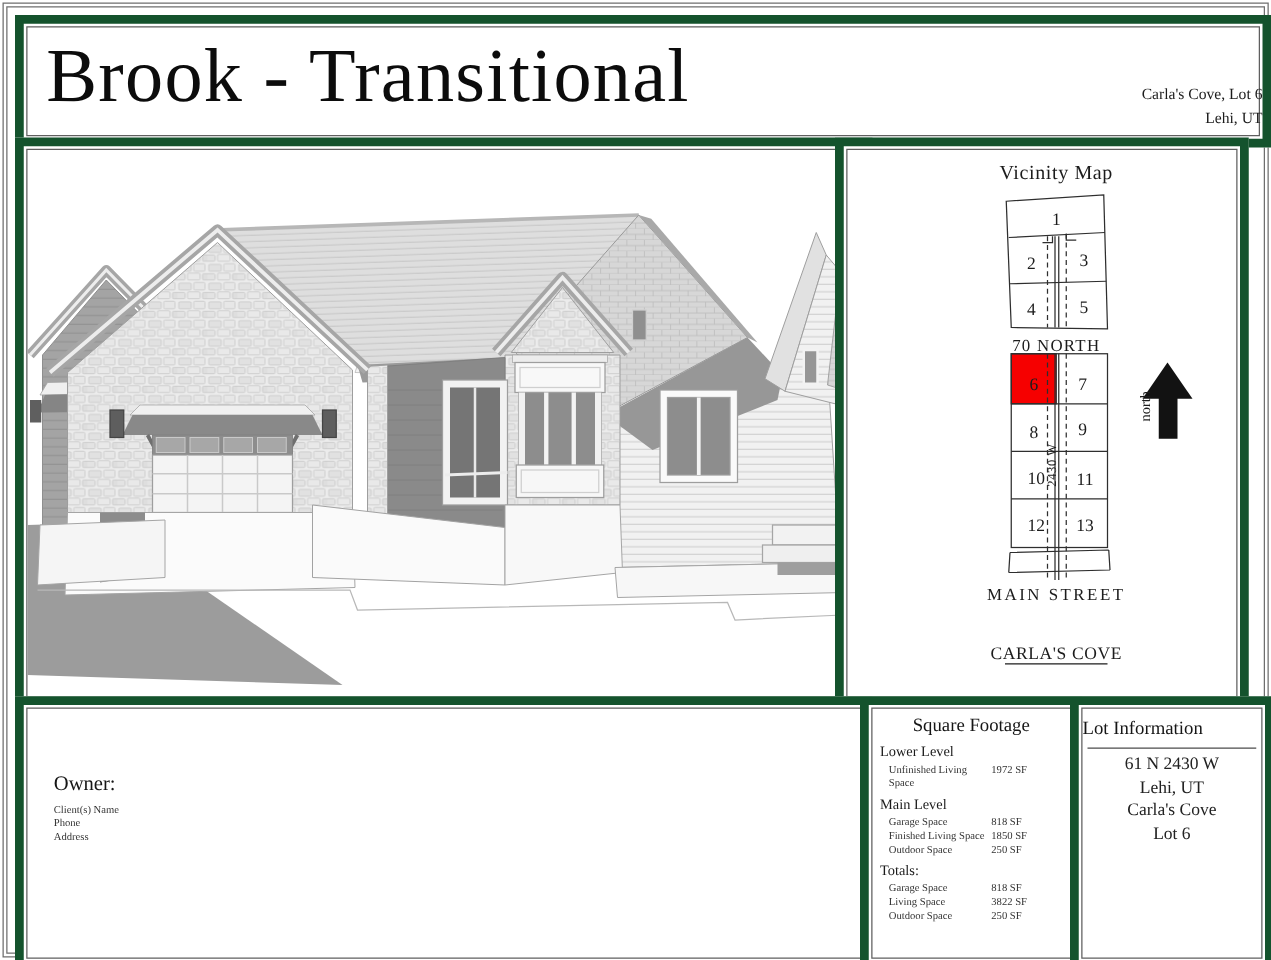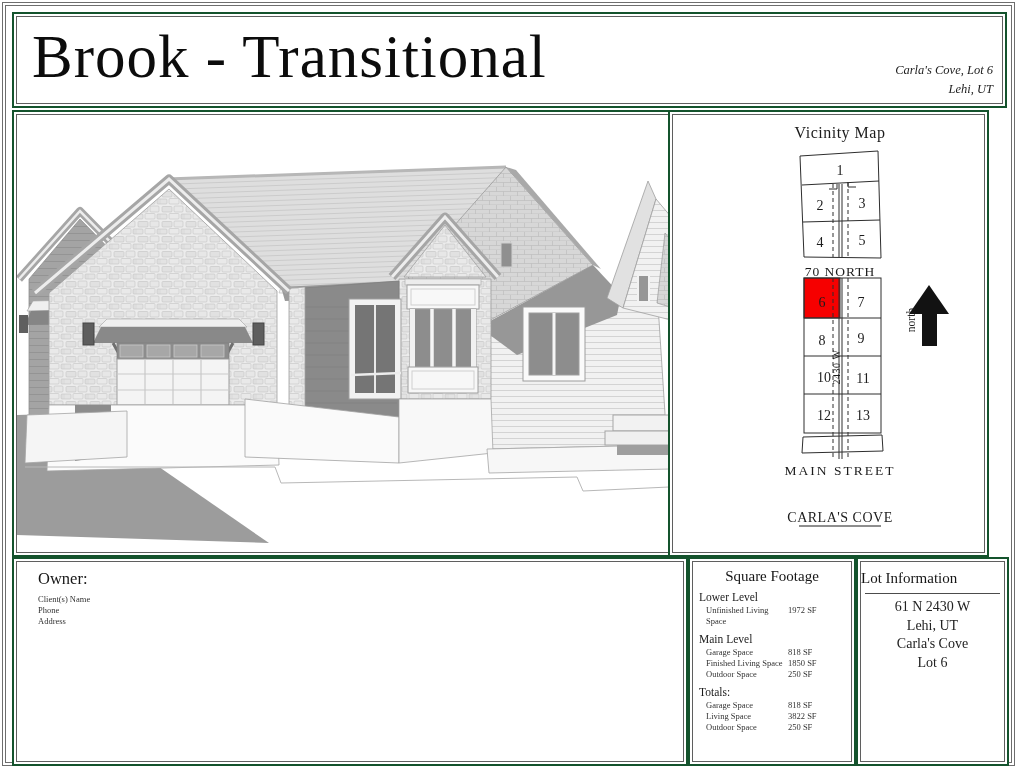--- a/index.html
+++ b/index.html
@@ -1,24 +1,24 @@
 <!DOCTYPE html>
 <html><head>
 <meta charset="utf-8">
 <style>
   html,body{margin:0;padding:0;background:#ffffff;}
   body{width:1017px;height:768px;position:relative;overflow:hidden;
        font-family:"Liberation Serif", serif;color:#111;}
   .frame{position:absolute;border:1px solid #6e6e6e;pointer-events:none;}
-  .panel{position:absolute;background:#fff;border:2px solid #14532d;}
+  .panel{position:absolute;background:#fff;border:7px solid #14532d;}
   .panel::before{content:"";position:absolute;inset:2px;border:1px solid #5f5f5f;pointer-events:none;}
 
   
   .title-text{position:absolute;left:18px;top:8px;font-size:61px;letter-spacing:1px;color:#0c0c0c;white-space:nowrap;}
-  .title-loc{position:absolute;right:12px;bottom:7px;text-align:right;font-size:12.5px;line-height:19px;color:#1c1c1c;font-style:italic;}
+  .title-loc{position:absolute;right:0;bottom:7px;text-align:right;font-size:12.5px;line-height:19px;color:#1c1c1c;}
 
   
   .ccol{position:absolute;top:10px;}
   .ccol .hd{font-size:16.5px;margin-bottom:5px;color:#161616;}
   .ccol .ln{font-size:8.5px;line-height:11px;color:#333;}
 
   
   .sq-title{text-align:center;font-size:15px;margin-top:9px;color:#161616;}
   .sq-sec{margin:6px 0 2px 9px;font-size:11.5px;color:#1b1b1b;}
   .sq-row{display:flex;margin-left:16px;font-size:8.5px;line-height:11px;color:#333;}
@@ -250,21 +250,21 @@
 
     <g>
       <polygon points="236,199 256,170 276,199" fill="#121212"></polygon>
       <rect x="249" y="198" width="15" height="33" fill="#121212"></rect>
     </g>
     <text transform="rotate(-90 238 205)" x="238" y="209" font-size="11.5" text-anchor="middle">north</text>
   </svg>
 </div>
 
 <div class="panel" style="left:12px;top:557px;width:672px;height:205px;">
-  <div class="ccol" style="left:24px;">
+  <div class="ccol" style="left:24px;margin-top:43px;">
     <div class="hd">Owner:</div>
     <div class="ln">Client(s) Name</div>
     <div class="ln">Phone</div>
     <div class="ln">Address</div>
   </div>
 </div>
 
 <div class="panel" style="left:688px;top:557px;width:164px;height:205px;">
   <div class="sq-title">Square Footage</div>
 

